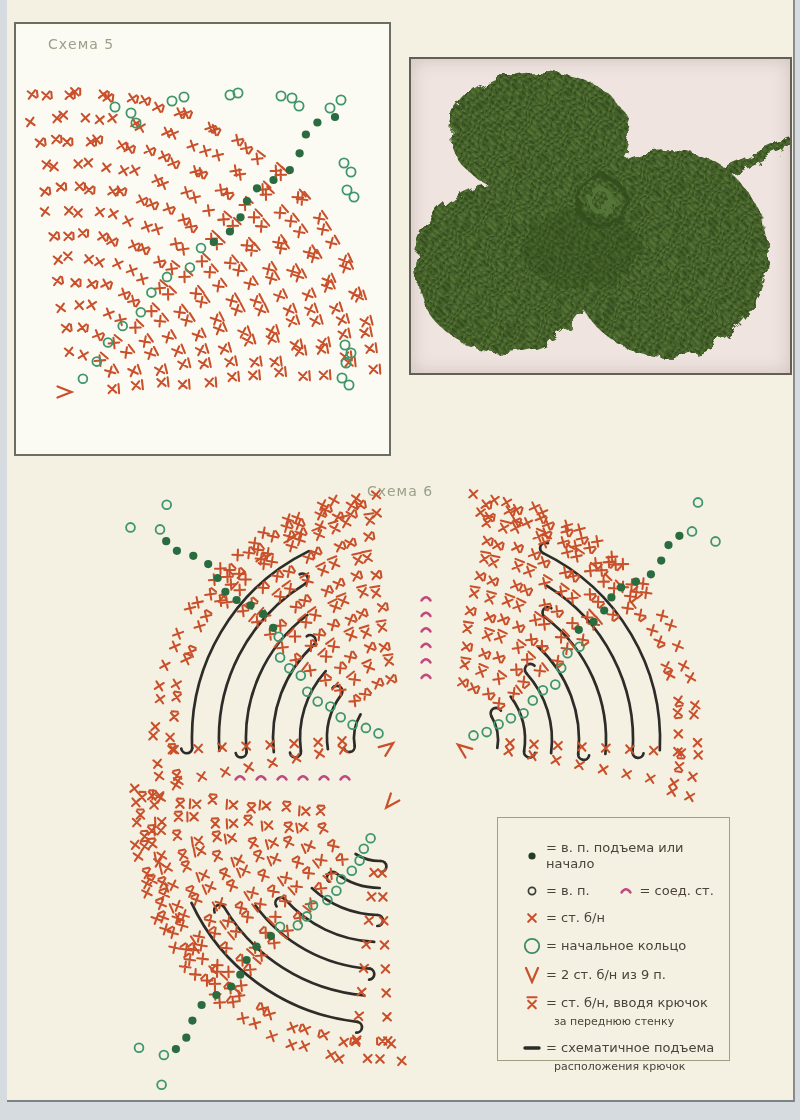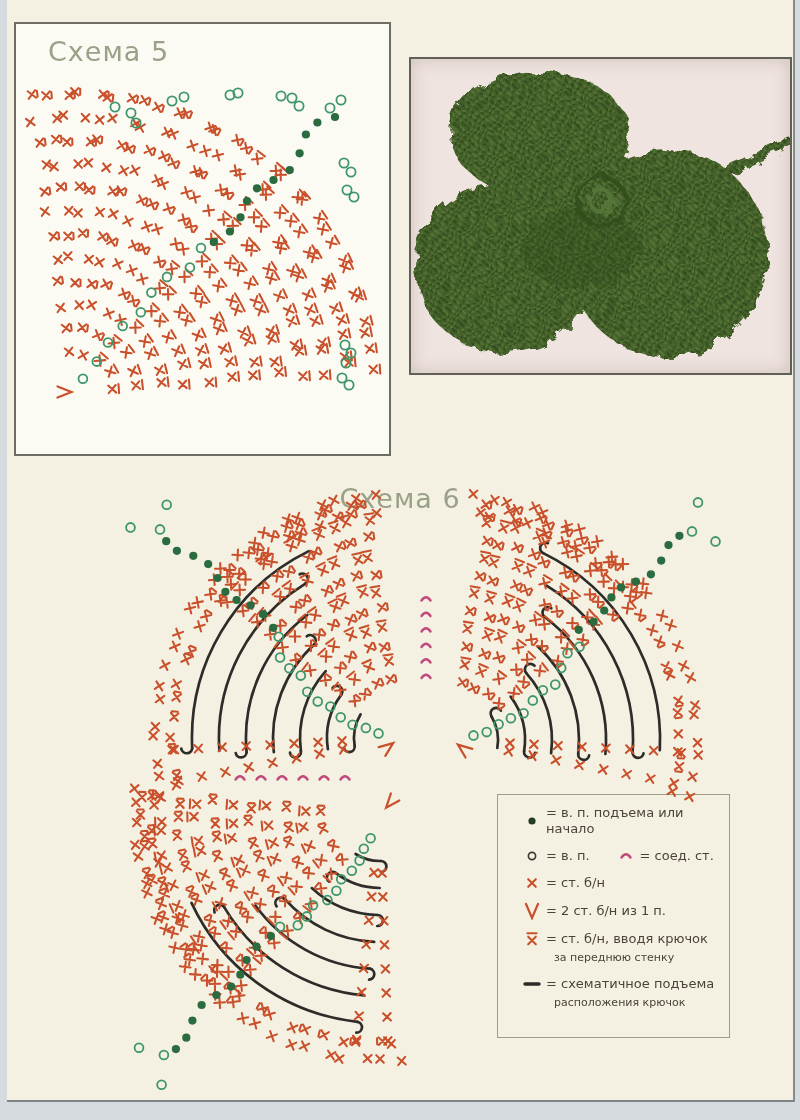--- a/index.html
+++ b/index.html
@@ -1,34 +1,34 @@
 <!DOCTYPE html>
 <html><head>
 <meta charset="utf-8">
 <style>
   html,body{margin:0;padding:0;background:#d5dbdf;font-family:"DejaVu Sans",sans-serif;}
   #stage{position:relative;width:800px;height:1120px;overflow:hidden;background:#d5dbdf;}
   .page{position:absolute;left:7px;top:0;width:786px;height:1100px;background:#f4f1e2;
         border-right:2px solid #888c90;border-bottom:2px solid #7e8387;}
   .scheme5-box{position:absolute;left:7px;top:22px;width:373px;height:430px;background:#fcfbf3;
         border:2px solid #6e6d64;}
-  .scheme-title{position:absolute;color:#9ba089;font-size:27px;letter-spacing:1px;}
+  .scheme-title{position:absolute;color:#9ba089;font-size:14px;letter-spacing:1px;}
   #t5{left:41px;top:36px;}
   #t6{left:0;top:483px;width:786px;text-align:center;}
   .photo{position:absolute;left:402px;top:57px;width:379px;height:314px;background:#efe4e0;
         border:2px solid #605f58;box-shadow:inset 0 0 18px rgba(120,90,80,.25);}
   #charts{position:absolute;left:0;top:0;width:800px;height:1120px;pointer-events:none;}
   .rowline{fill:none;stroke:#2e2c28;stroke-width:2.7;stroke-linecap:round;}
   .gdot{fill:#2a6b40;}
   .gring{fill:none;stroke:#3f966b;stroke-width:1.8;}
   .xs{stroke:#c9502a;stroke-width:2.05;fill:none;stroke-linecap:round;}
   .slip{stroke:#c2497e;stroke-width:2.4;fill:none;stroke-linecap:round;}
   .vsym{stroke:#c9502a;stroke-width:2.2;fill:none;stroke-linecap:round;}
-  .legend{position:absolute;left:490px;top:794px;width:233px;height:244px;background:#f4f1e2;
-        border:1px solid #9fa083;box-sizing:border-box;padding:10px 10px 0 20px;color:#4b4339;}
+  .legend{position:absolute;left:490px;top:817px;width:233px;height:244px;background:#f4f1e2;
+        border:1px solid #9fa083;box-sizing:border-box;padding:22px 10px 0 20px;color:#4b4339;}
   .lrow{display:flex;align-items:center;margin-bottom:11px;font-size:13px;line-height:16px;}
   .lic{width:28px;flex:0 0 28px;display:flex;justify-content:center;}
   .l2{padding-left:36px;font-size:11px;line-height:15px;margin-top:-8px;margin-bottom:11px;}
   .pair2{display:flex;margin-left:22px;}
 </style>
 </head>
 <body>
 
 <div id="stage">
   <div class="page">
@@ -92,24 +92,32 @@
         <span class="lic">
             <svg width="16" height="14" viewBox="-8 -7 16 14">
               <path class="xs" d="M-3.8,-3.8L3.8,3.8M3.8,-3.8L-3.8,3.8"></path>
             </svg>
           </span>
         <span>= ст. б/н</span>
       </div>
       <div class="lrow">
         <span class="lic">
             <svg width="20" height="18" viewBox="-10 -9 20 18">
+              <circle r="7.2" fill="none" stroke="#3f8a63" stroke-width="1.8"></circle>
+            </svg>
+          </span>
+        <span>= начальное кольцо</span>
+      </div>
+      <div class="lrow">
+        <span class="lic">
+            <svg width="20" height="18" viewBox="-10 -9 20 18">
               <path class="vsym" d="M-6,-7 L0,7 L6,-7"></path>
             </svg>
           </span>
-        <span>= 2 ст. б/н из 1 п.</span>
+        <span>= 2 ст. б/н из 9 п.</span>
       </div>
       <div class="lrow">
         <span class="lic">
             <svg width="16" height="16" viewBox="-8 -9 16 16">
               <path class="xs" d="M-3.8,-3.3L3.8,4.3M3.8,-3.3L-3.8,4.3M-4.6,-6.8L4.6,-6.8"></path>
             </svg>
           </span>
         <span>= ст. б/н, вводя крючок</span>
       </div>
       <div class="l2">за переднюю стенку</div>

